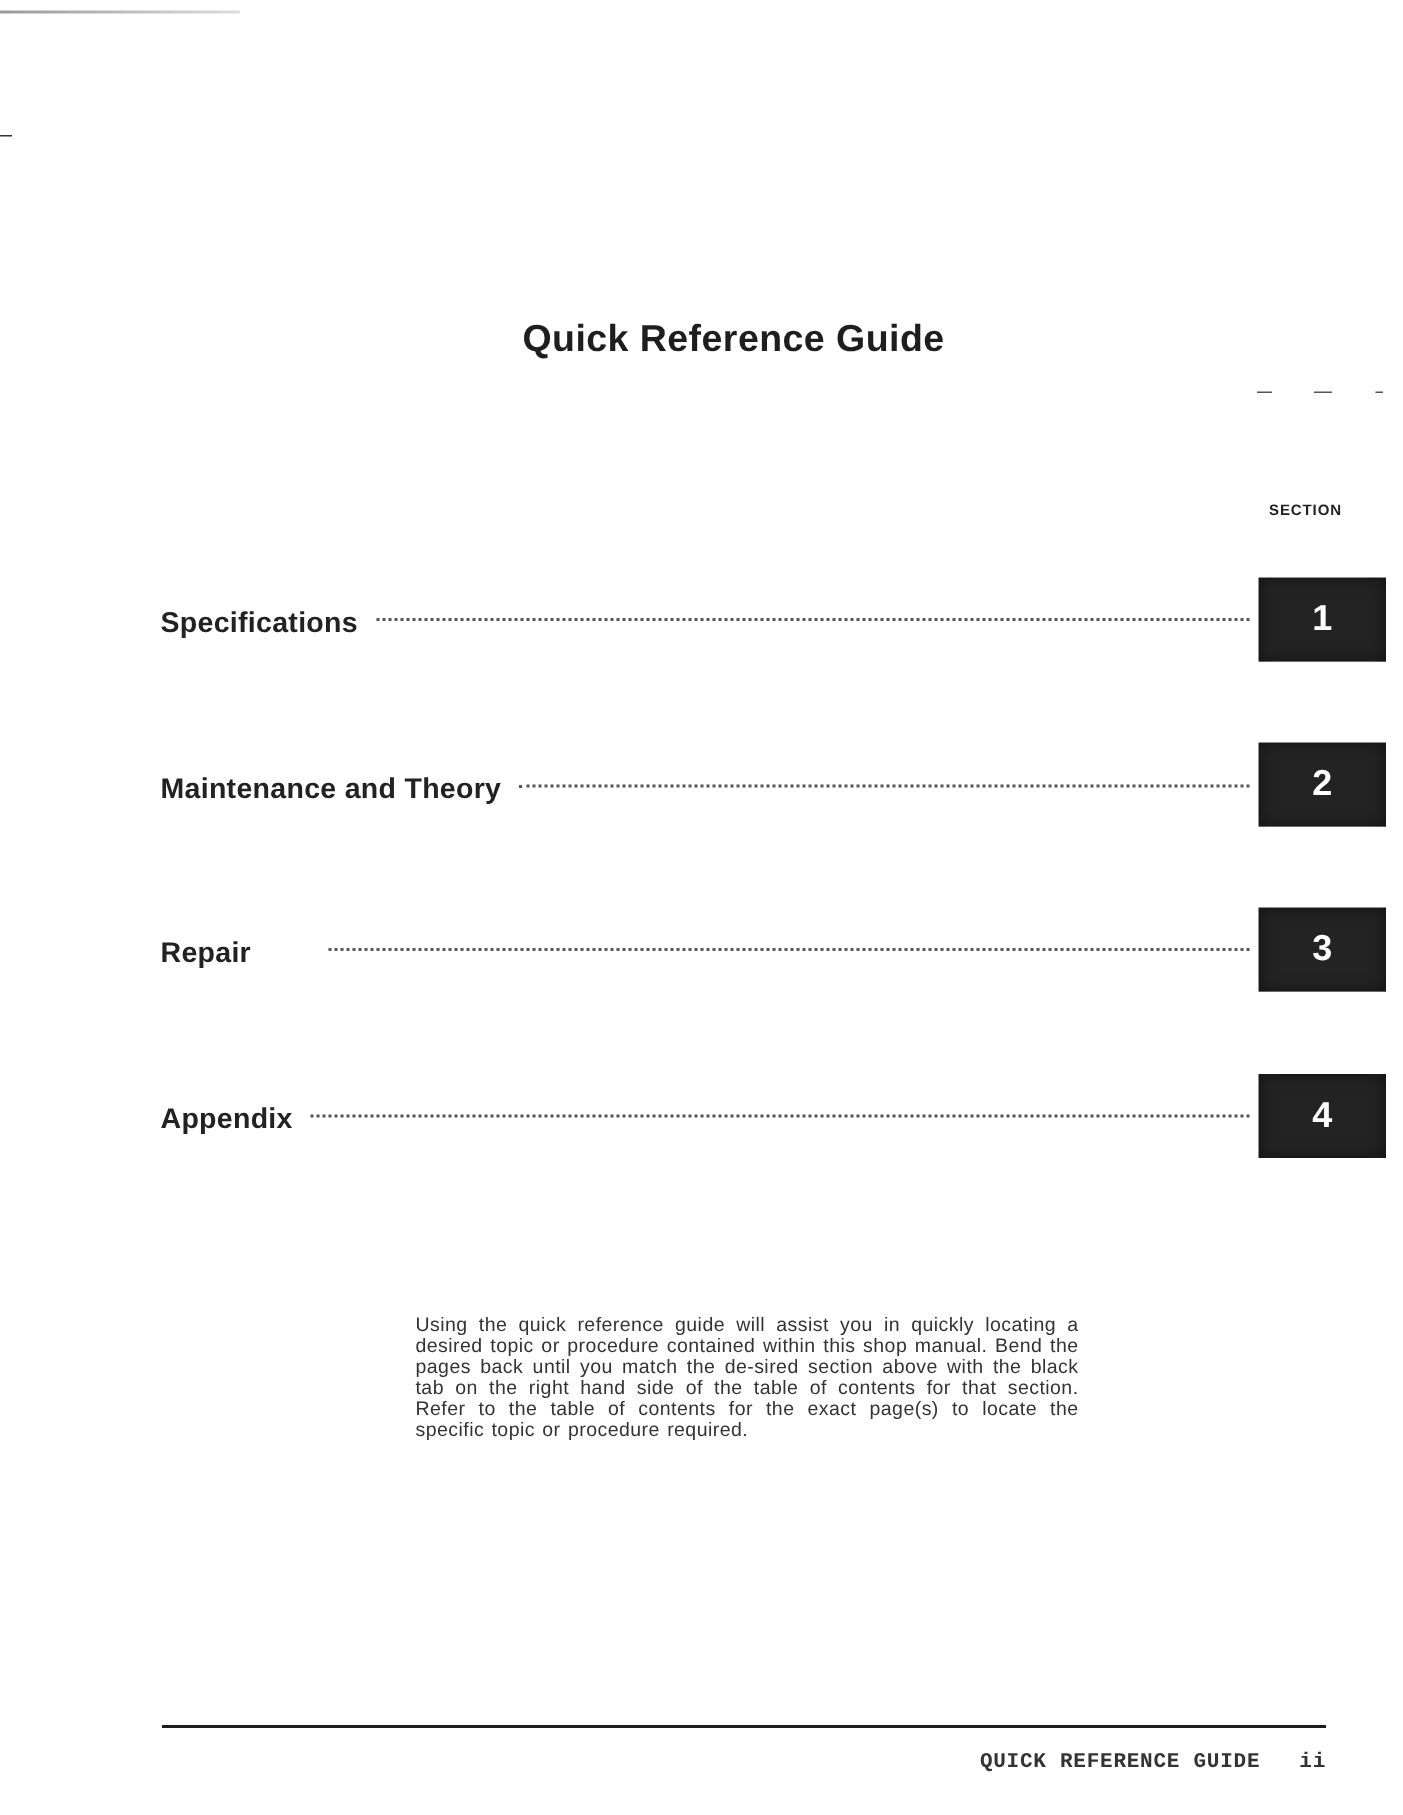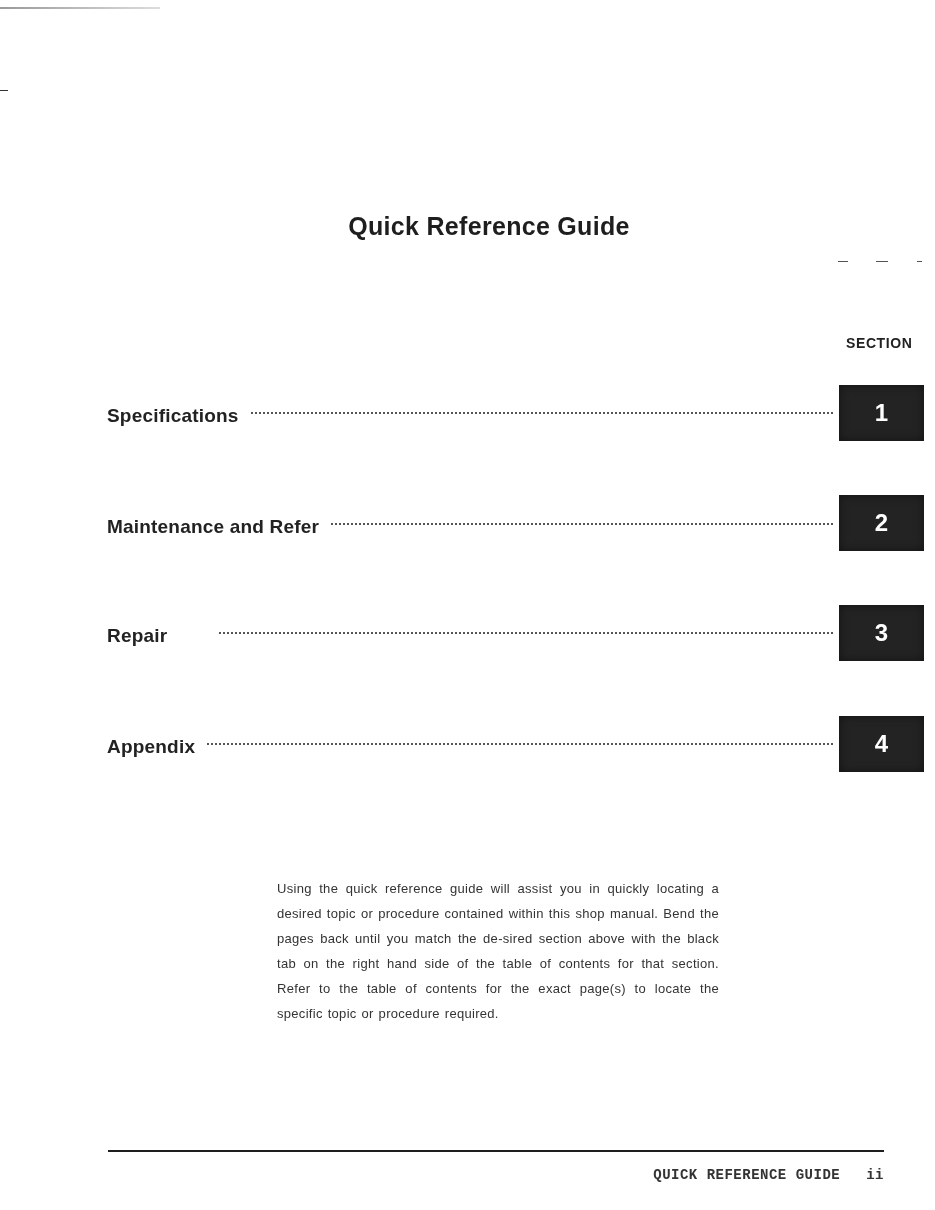--- a/index.html
+++ b/index.html
@@ -27,21 +27,21 @@
       text-align: center;
       font-size: 25px;
       font-weight: bold;
       letter-spacing: 0.3px;
       color: #1e1e1e;
     }
     .section-header {
       position: absolute;
       left: 846px;
       top: 335px;
-      font-size: 14px;
+      font-size: 10px;
       font-weight: bold;
       letter-spacing: 0.6px;
       color: #222;
     }
     .toc-row {
       position: absolute;
       left: 107px;
       width: 726px;
       display: flex;
       align-items: center;
@@ -75,21 +75,21 @@
       align-items: center;
       justify-content: center;
       box-shadow: inset 0 0 10px rgba(0,0,0,0.5);
     }
     .body-text {
       position: absolute;
       left: 277px;
       top: 876px;
       width: 442px;
       font-size: 13px;
-      line-height: 25px;
+      line-height: 14px;
       color: #333;
       text-align: justify;
       letter-spacing: 0.3px;
       word-spacing: 1px;
     }
     .footer-rule {
       position: absolute;
       left: 108px;
       top: 1150px;
       width: 776px;
@@ -127,21 +127,21 @@
 
 <div class="section-header">SECTION</div>
 
 <div class="toc-row" style="top:404px;">
   <span class="toc-label">Specifications</span>
   <span class="toc-leader"></span>
 </div>
 <div class="tab" style="top:385px;">1</div>
 
 <div class="toc-row" style="top:515px;">
-  <span class="toc-label">Maintenance and Refer</span>
+  <span class="toc-label">Maintenance and Theory</span>
   <span class="toc-leader"></span>
 </div>
 <div class="tab" style="top:495px;">2</div>
 
 <div class="toc-row" style="top:624px;gap:40px;">
   <span class="toc-label">Repair</span>
   <span class="toc-leader"></span>
 </div>
 <div class="tab" style="top:605px;">3</div>
 

